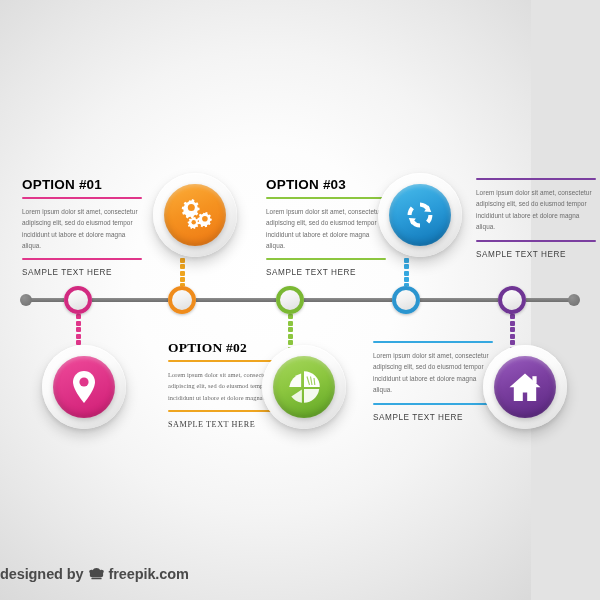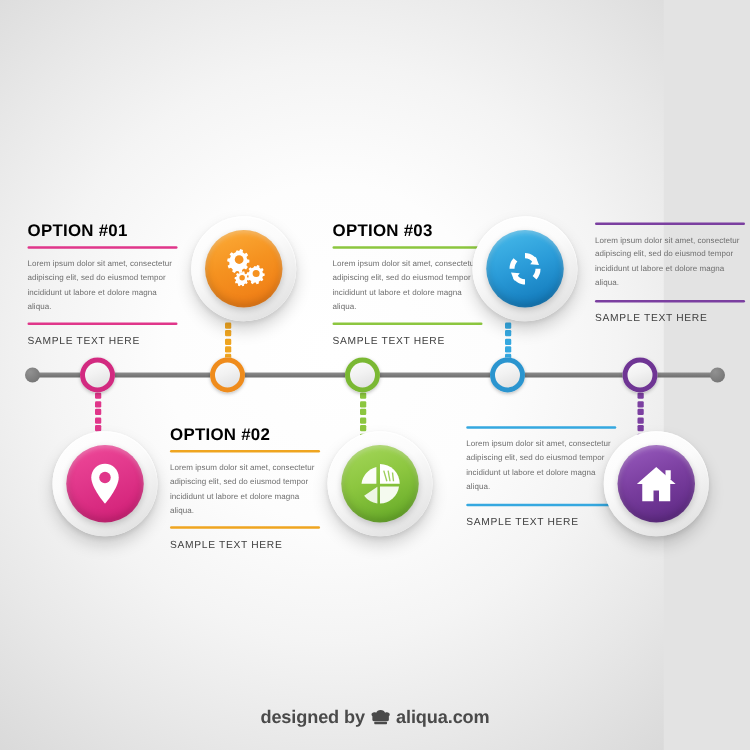--- a/index.html
+++ b/index.html
@@ -159,21 +159,21 @@
     left: 0;
     top: 566px;
     width: 600px;
     text-align: center;
     font-size: 14.5px;
     font-weight: bold;
     color: #4a4a4a;
     letter-spacing: -.1px;
     display: flex;
     align-items: center;
-    justify-content: center;
+    justify-content: flex-start;
     gap: 4px;
   }
   .footer .crown { display: inline-block; line-height: 0; }
 </style>
 </head>
 <body>
 
 <div id="canvas">
 
   <div class="timeline-bar"></div>
@@ -224,21 +224,21 @@
   <div class="dots" style="left:179px; top:258px; height:30px;">
     <i style="background:#efa520"></i>
       <i style="background:#efa520"></i>
       <i style="background:#efa520"></i>
     <i style="background:#efa520"></i>
       <i style="background:#efa520"></i>
   </div>
   <div class="node" style="left:168px;">
     <div class="node-inner" style="border-color:#ef8c1c"></div>
   </div>
-  <div class="block" style="left:136px; top:341px;">
+  <div class="block" style="left:168px; top:341px;font-family:Liberation Serif, serif;">
     <div class="block-title">OPTION #02</div>
     <div class="rule" style="background:#efa520"></div>
     <div class="block-body">Lorem ipsum dolor sit amet, consectetur adipiscing elit, sed do eiusmod tempor incididunt ut labore et dolore magna aliqua.</div>
     <div class="rule" style="background:#efa520"></div>
     <div class="block-sample">SAMPLE TEXT HERE</div>
   </div>
 
   <div class="block" style="left:266px; top:178px;">
     <div class="block-title">OPTION #03</div>
     <div class="rule" style="background:#8cc63f"></div>
@@ -335,16 +335,16 @@
   </div>
 
   <div class="footer">
     <span>designed by</span>
     <span class="crown">
       <svg width="17" height="14" viewBox="0 0 17 14" aria-hidden="true">
         <path d="M1.2 4.6c0-1 1-1.8 2.3-1.8.5 0 1 .1 1.4.4C5.3 1.9 6.7 1 8.5 1s3.2.9 3.6 2.2c.4-.3.9-.4 1.4-.4 1.3 0 2.3.8 2.3 1.8 0 .5-.3 1-.7 1.4v2.8c0 .6-.5 1.1-1.2 1.1H3.1c-.7 0-1.2-.5-1.2-1.1V6c-.4-.4-.7-.9-.7-1.4z" fill="#4a4a4a"></path>
         <rect x="3.4" y="10.4" width="10.2" height="1.9" rx=".6" fill="#4a4a4a"></rect>
       </svg>
     </span>
-    <span>aliqua.com</span>
+    <span>freepik.com</span>
   </div>
 
 </div>
 
 </body></html>

